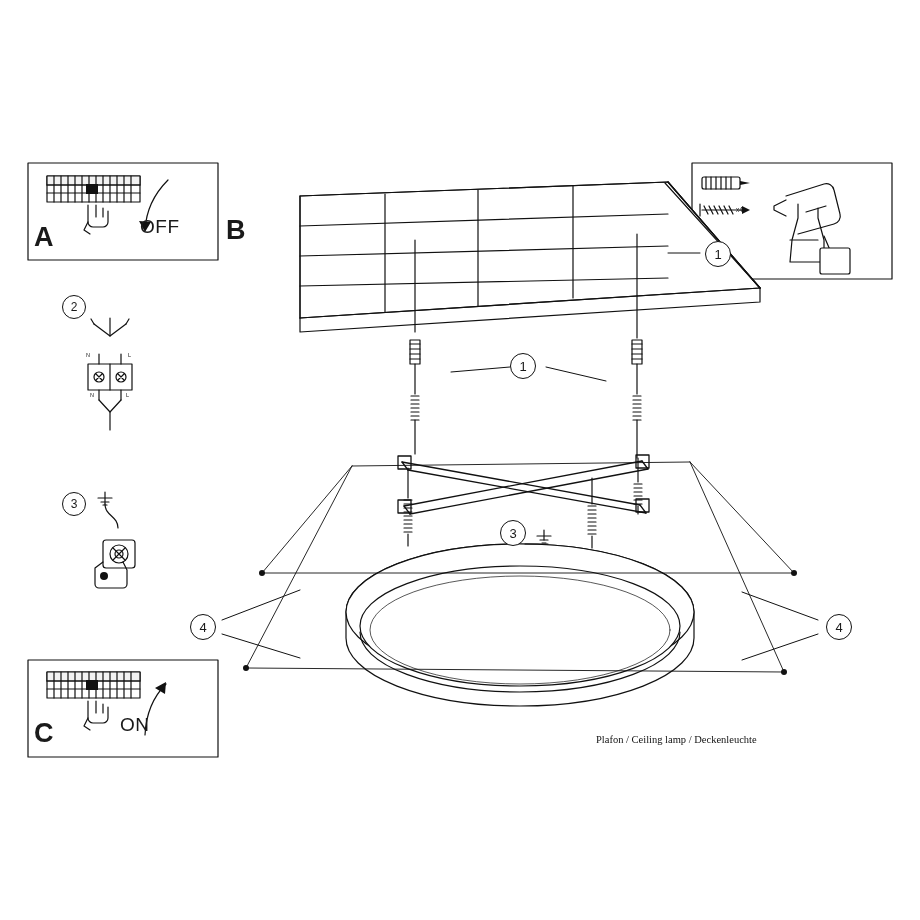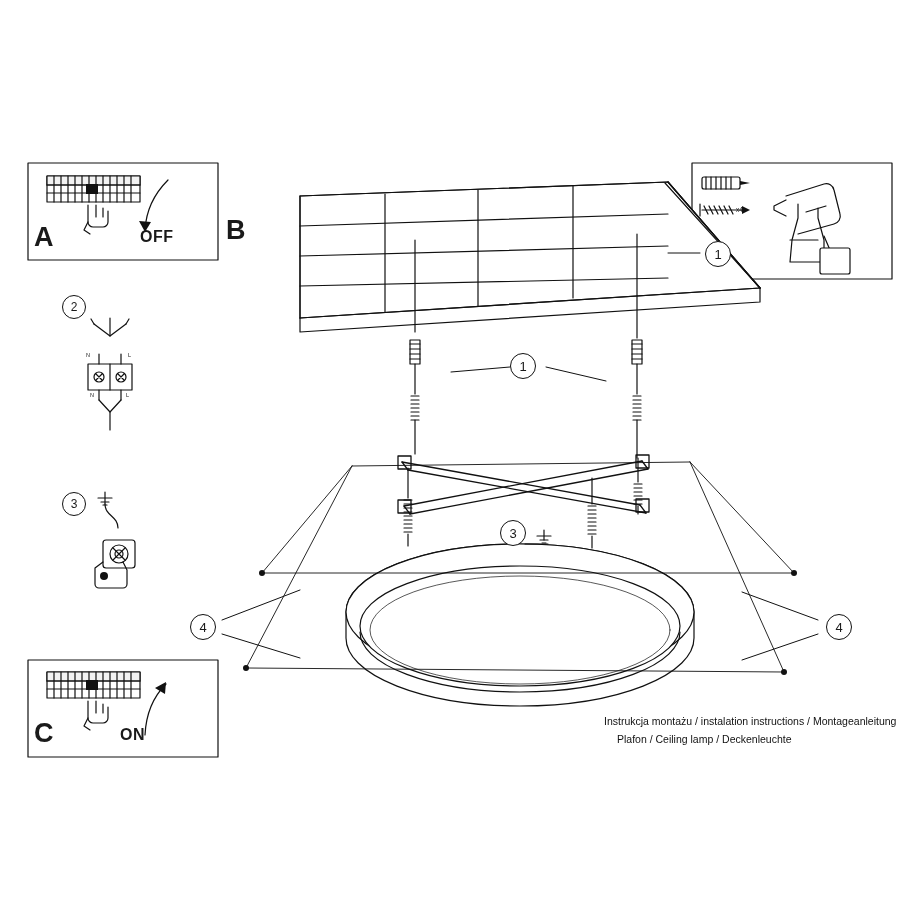--- a/index.html
+++ b/index.html
@@ -7,21 +7,21 @@
     width:920px;height:920px;
     background:#ffffff;
     font-family:"Liberation Sans", sans-serif;
     color:#1a1a1a;
     overflow:hidden;
   }
   #sheet{position:relative;width:920px;height:920px;}
   svg.layer{position:absolute;left:0;top:0;width:920px;height:920px;}
   .lbl{position:absolute;white-space:nowrap;}
   .big-letter{font-size:27px;font-weight:700;letter-spacing:0.5px;}
-  .state-word{font-size:16px;font-weight:700;letter-spacing:0.5px;margin-top:12px;}
+  .state-word{font-size:19px;font-weight:400;letter-spacing:0.5px;}
   .caption{font-size:10.5px;line-height:15px;color:#111;}
   .tiny{font-size:6.5px;}
   .micro{font-size:5.5px;}
   .circnum{
     position:absolute;width:24px;height:24px;border:1.4px solid #111;border-radius:50%;
     display:flex;align-items:center;justify-content:center;font-size:13px;background:#fff;
   }
   .circnum.small{width:22px;height:22px;font-size:12px;}
 </style>
 </head>
@@ -230,16 +230,15 @@
   <div class="lbl micro" style="left:86px;top:352px;">N</div>
   <div class="lbl micro" style="left:128px;top:352px;">L</div>
   <div class="lbl micro" style="left:90px;top:392px;">N</div>
   <div class="lbl micro" style="left:126px;top:392px;">L</div>
 
   <div class="circnum" style="left:510px;top:353px;">1</div>
   <div class="circnum" style="left:500px;top:520px;">3</div>
   <div class="circnum" style="left:190px;top:614px;">4</div>
   <div class="circnum" style="left:826px;top:614px;">4</div>
 
-  <div class="lbl caption" style="left:604px;top:714px;">Instrukcja montażu / instalation instructions / Montageanleitung</div>
-  <div class="lbl caption" style="left:617px;top:732px;">Plafon / Ceiling lamp / Deckenleuchte</div>
+  <div class="lbl caption" style="left:596px;top:732px;font-family:Liberation Serif, serif;">Plafon / Ceiling lamp / Deckenleuchte</div>
 
 </div>
 
 </body></html>

